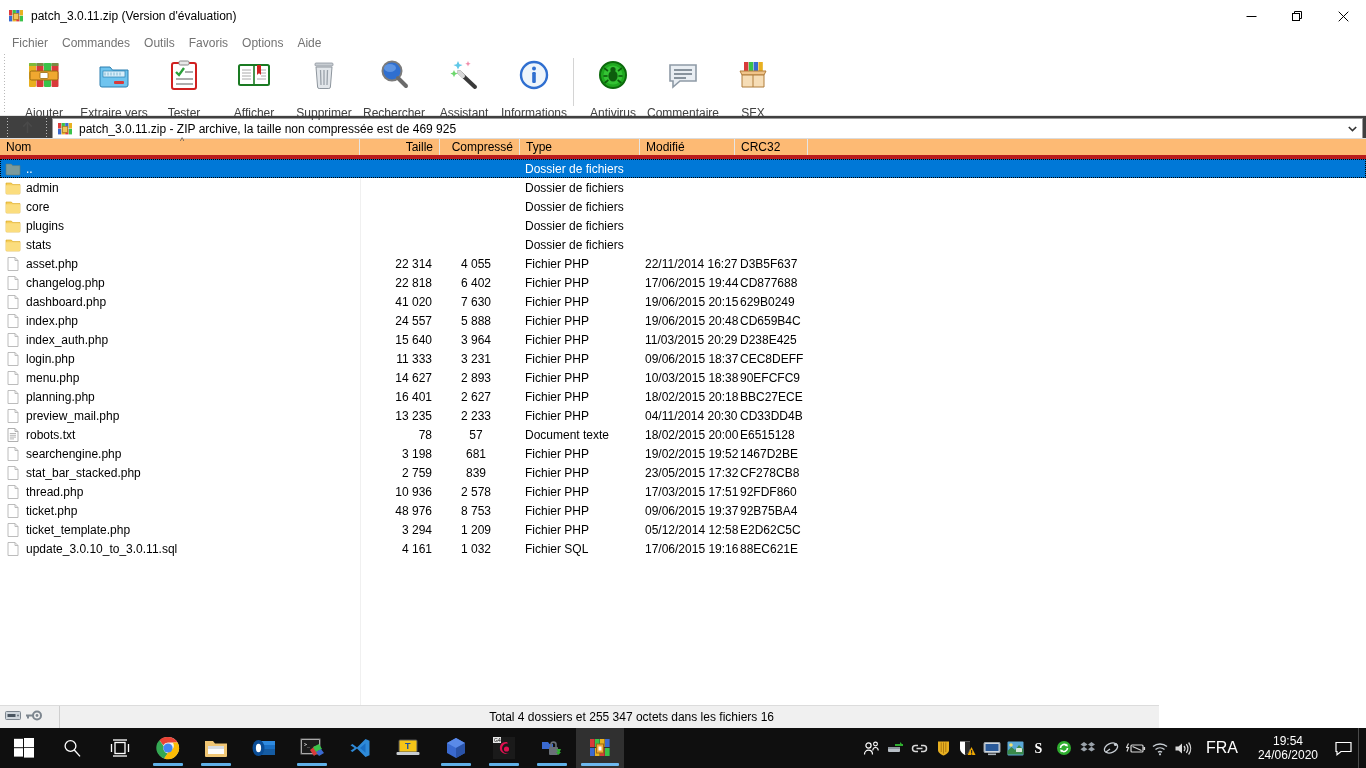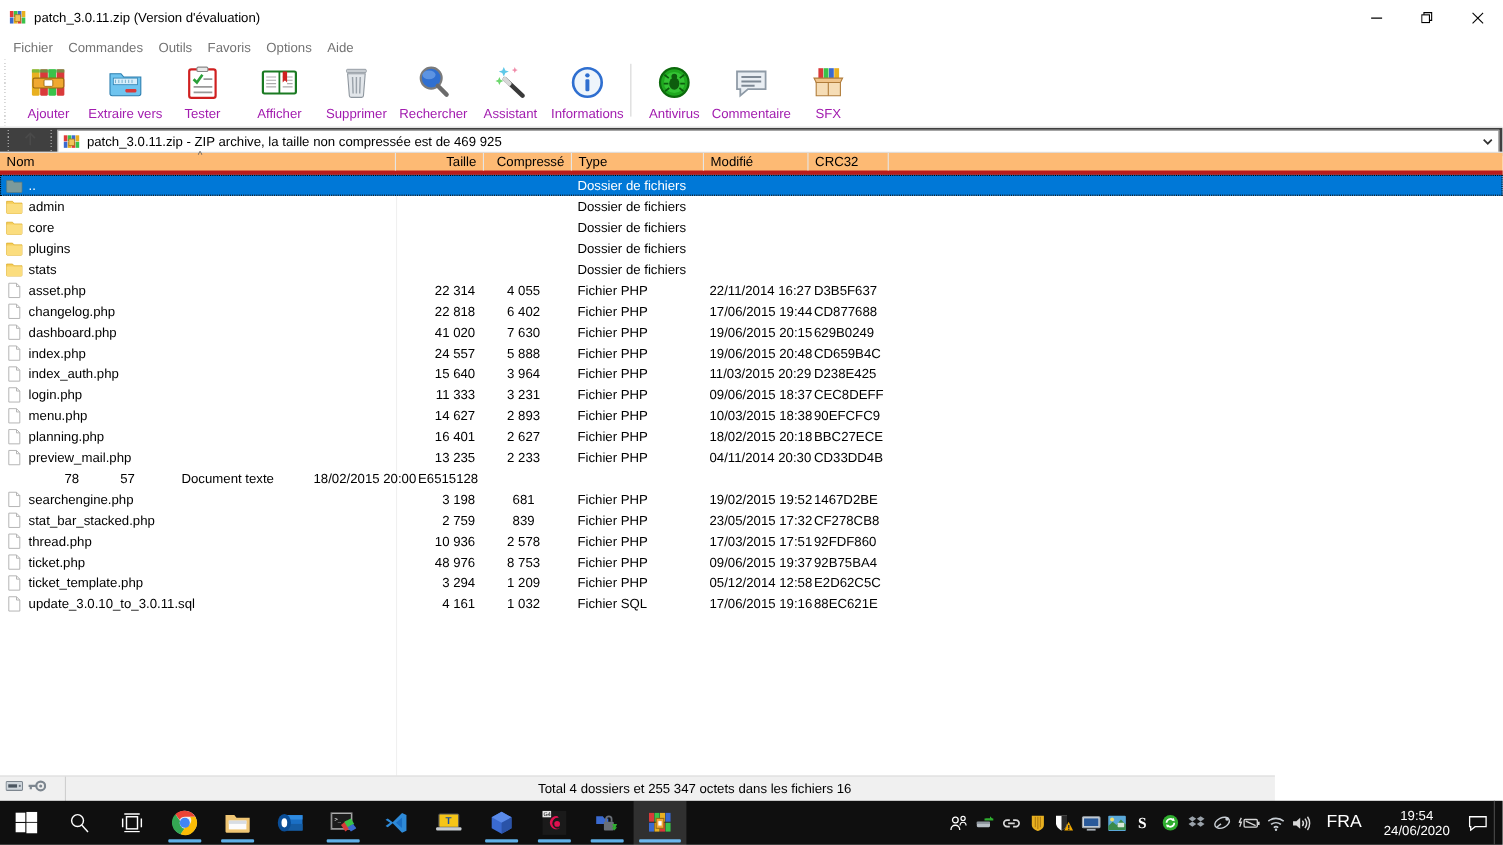--- a/index.html
+++ b/index.html
@@ -53,21 +53,21 @@
     background-repeat: no-repeat;
     background-position: 4px 0;
   }
   .tb-btn {
     width: 70px; height: 60px;
     display: flex; flex-direction: column;
     align-items: center; justify-content: flex-start;
     padding-top: 5px; cursor: default;
   }
   .tb-ico { width: 34px; height: 34px; display: block; }
-  .tb-lbl { font-size: 12px; color: #a21caf; margin-top: 4px; white-space: nowrap; }
+  .tb-lbl { font-size: 12px; color: #404040; margin-top: 14px; white-space: nowrap; }
   .tb-sep {
     width: 1px; height: 48px; background: #d4d4d4;
     margin: 5px 4px 0 4px;
   }
 
   
   .addrbar {
     height: 26px; background: #404040;
     display: flex; align-items: center;
     padding: 0 3px;
@@ -669,20 +669,31 @@
             </svg></span>
           <span>preview_mail.php</span>
         </div>
         <div class="c-size">13 235</div>
         <div class="c-comp">2 233</div>
         <div class="c-type">Fichier PHP</div>
         <div class="c-mod">04/11/2014 20:30</div>
         <div class="c-crc">CD33DD4B</div>
       </div>
       <div class="row">
+        <div class="c-name">
+          <span class="ricon"><svg viewBox="0 0 16 16" width="16" height="16">
+              <path d="M3 1.5h7l3 3V14.5H3z" fill="#fff" stroke="#a8a8a8" stroke-width="0.9"></path>
+              <path d="M10 1.5v3h3" fill="none" stroke="#a8a8a8" stroke-width="0.9"></path>
+              <line x1="4.8" y1="6.5" x2="11" y2="6.5" stroke="#9a9a9a" stroke-width="0.7"></line>
+              <line x1="4.8" y1="8.3" x2="11" y2="8.3" stroke="#9a9a9a" stroke-width="0.7"></line>
+              <line x1="4.8" y1="10.1" x2="11" y2="10.1" stroke="#9a9a9a" stroke-width="0.7"></line>
+              <line x1="4.8" y1="11.9" x2="9" y2="11.9" stroke="#9a9a9a" stroke-width="0.7"></line>
+            </svg></span>
+          <span>robots.txt</span>
+        </div>
         <div class="c-size">78</div>
         <div class="c-comp">57</div>
         <div class="c-type">Document texte</div>
         <div class="c-mod">18/02/2015 20:00</div>
         <div class="c-crc">E6515128</div>
       </div>
       <div class="row">
         <div class="c-name">
           <span class="ricon"><svg viewBox="0 0 16 16" width="16" height="16">
               <path d="M3 1.5h7l3 3V14.5H3z" fill="#fff" stroke="#b4b4b4" stroke-width="0.9"></path>

